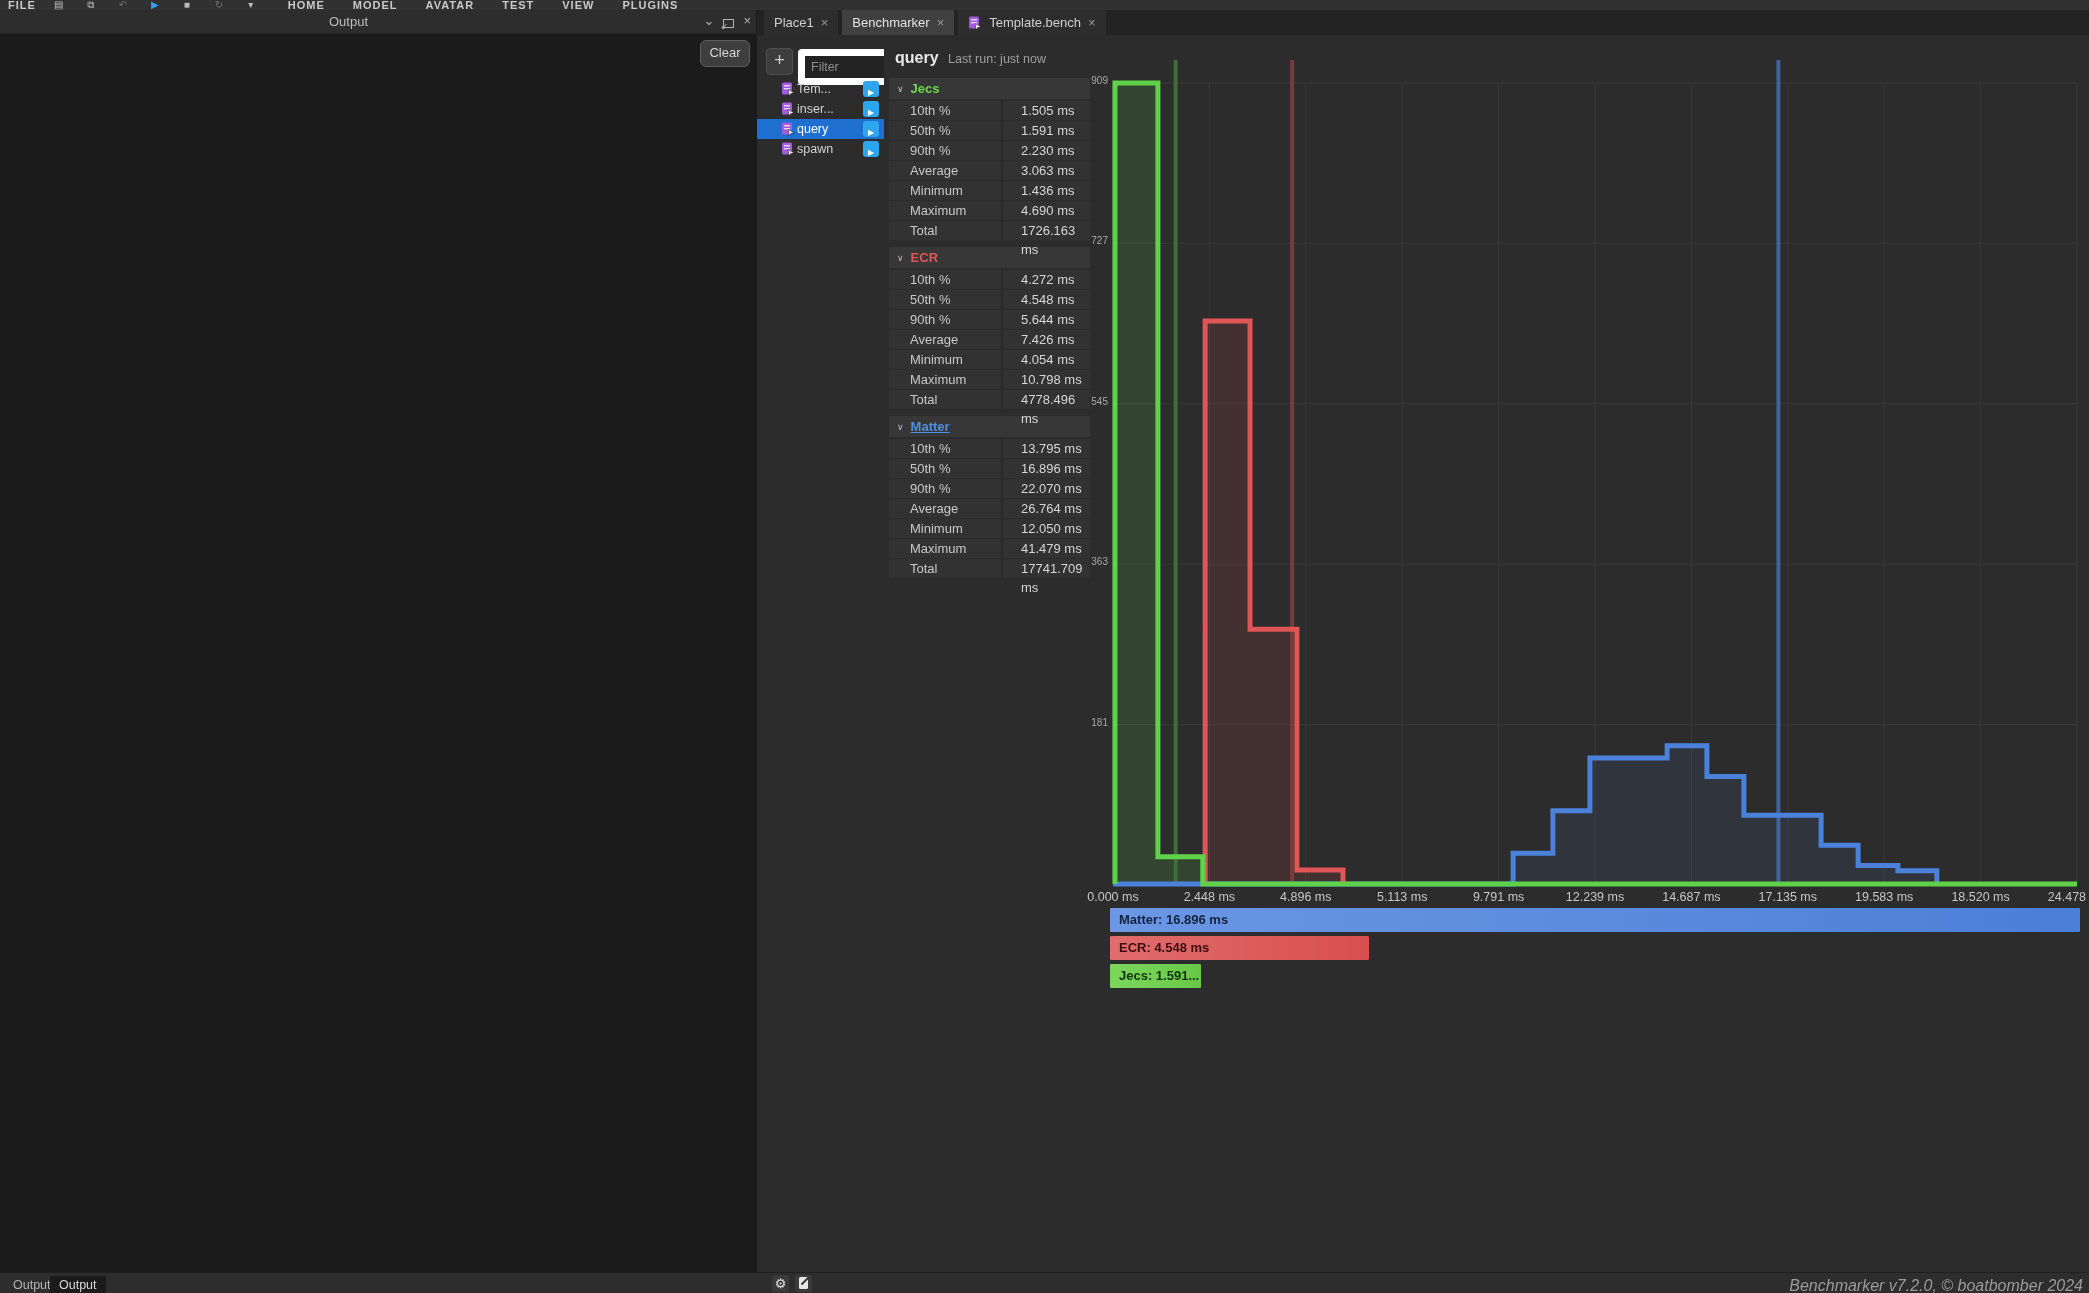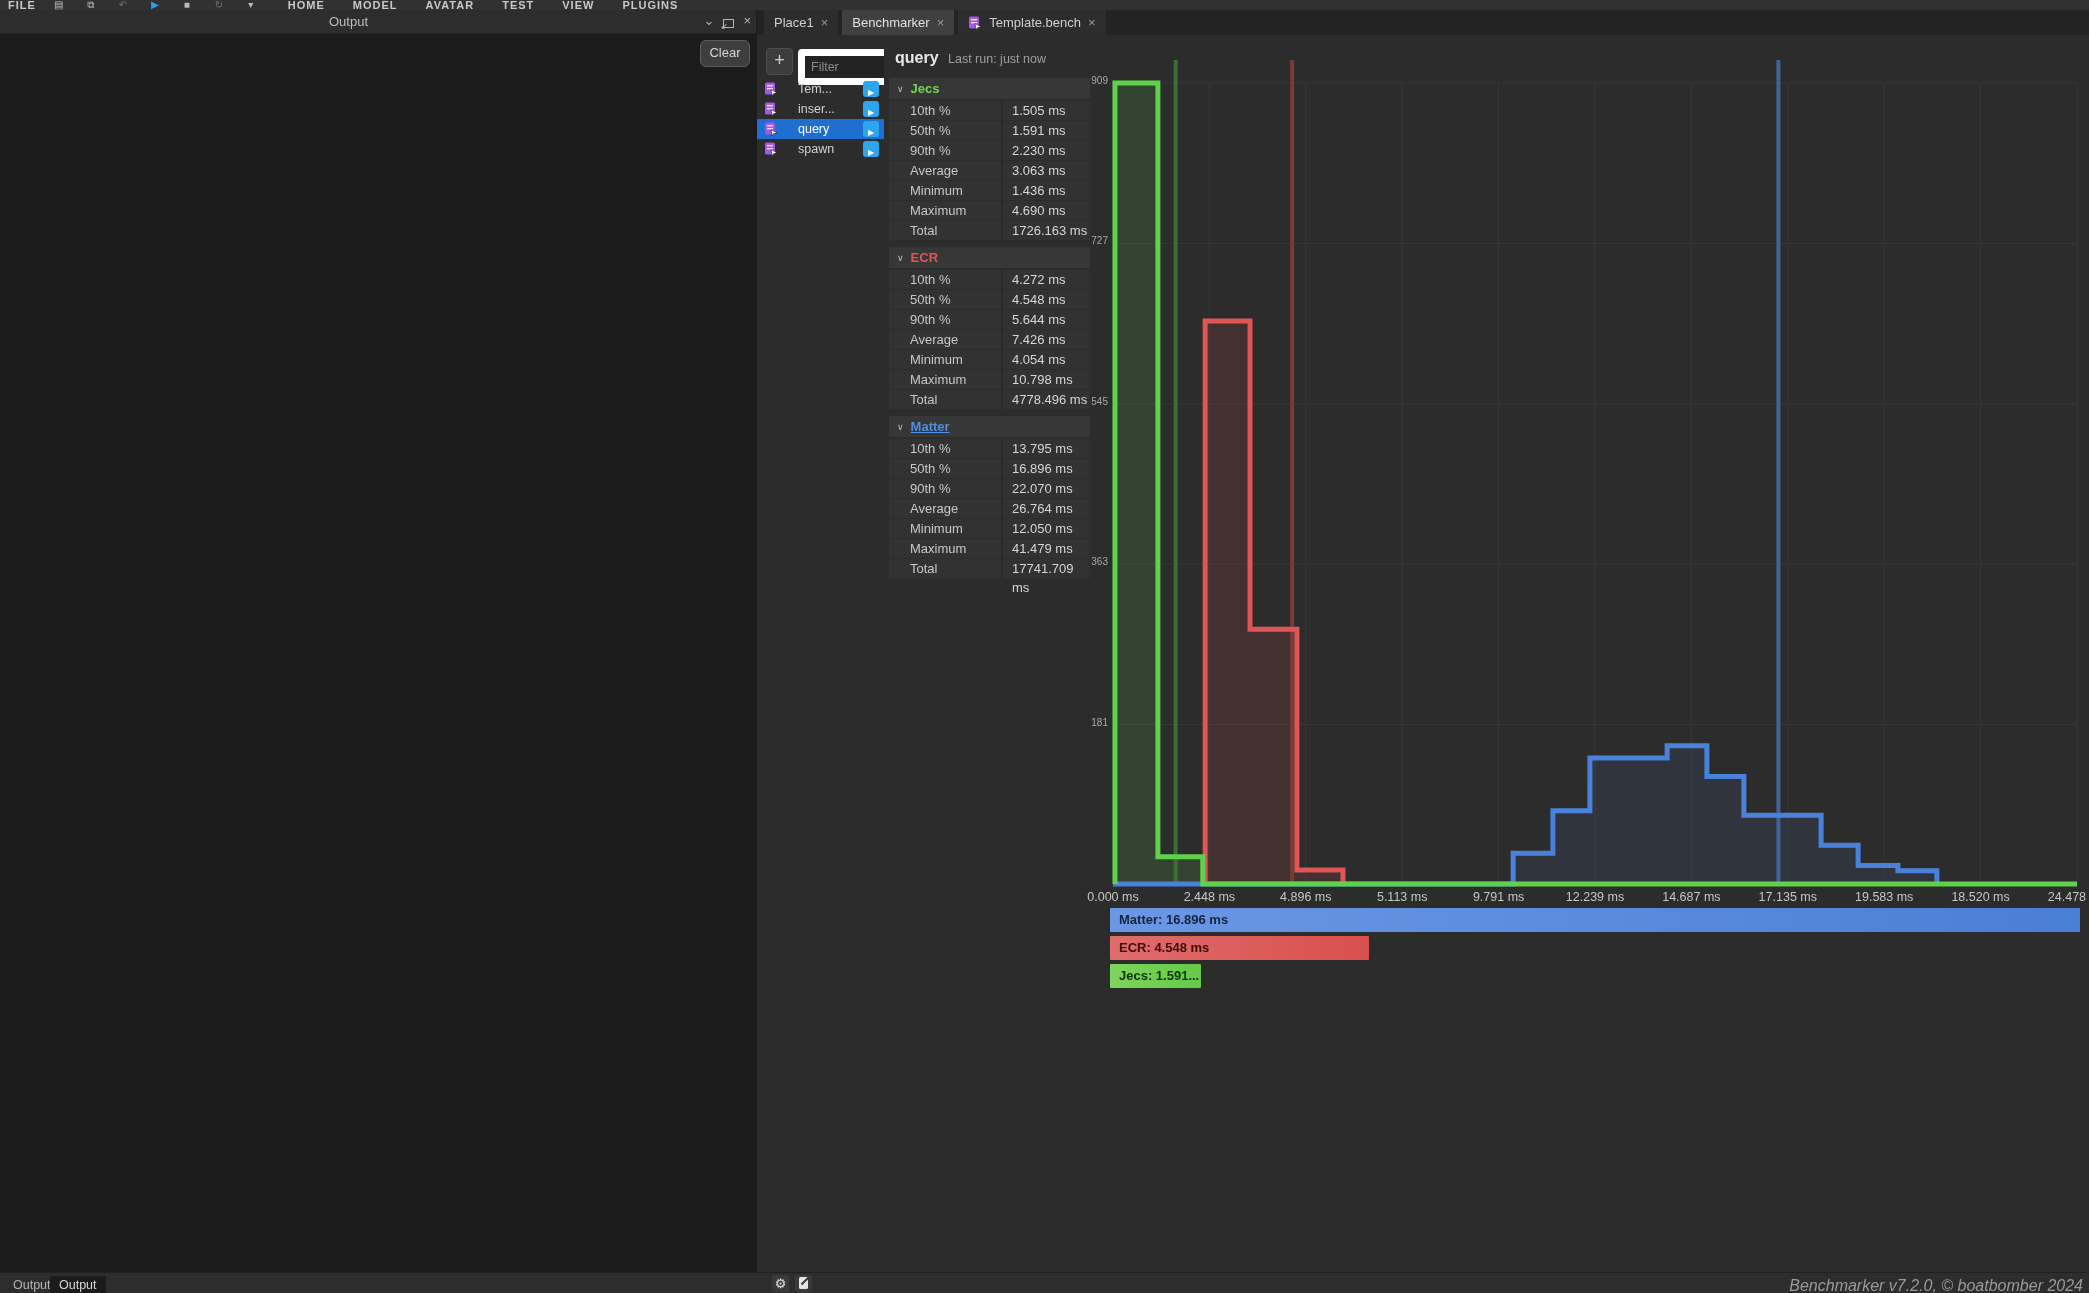--- a/index.html
+++ b/index.html
@@ -38,36 +38,36 @@
   .script-icon{display:inline-block;width:14px;height:14px;position:relative;flex:0 0 14px;}
 
   
   #sidebar{position:absolute;left:757px;top:35px;width:127px;height:1237px;background:#2c2c2c;border-right:1px solid #262626;}
   #plus-btn{position:absolute;left:9px;top:13px;width:25px;height:25px;background:#3d3d3d;border:1px solid #4e4e4e;border-radius:4px;
             color:#cfcfcf;font-size:18px;line-height:23px;text-align:center;}
   #filter-input{position:absolute;left:41px;top:14px;width:70px;height:22px;background:#232323;border:7px solid #ffffff;border-radius:4px;
             color:#cfcfcf;font-size:12.5px;padding:0 6px;outline:none;font-family:"Liberation Sans",sans-serif;}
   #filter-input::placeholder{color:#8d8d8d;}
   #side-list{position:absolute;left:0;top:44px;width:127px;}
-  .side-item{height:20px;display:flex;align-items:center;gap:20px;padding-left:7px;position:relative;}
+  .side-item{height:20px;display:flex;align-items:center;gap:2px;padding-left:24px;position:relative;}
   .side-item.selected{background:#1f6fd0;}
   .side-label{color:#d2d2d2;font-size:12.5px;flex:1;overflow:hidden;white-space:nowrap;}
   .side-item.selected .side-label{color:#fff;}
   .play-btn{position:absolute;right:5px;top:2px;width:16px;height:16px;background:#2ea6ef;border-radius:3px;text-align:center;}
   .play-btn .tri{color:#fff;font-size:8px;line-height:16px;}
 
   
   #results-region{position:absolute;left:884px;top:35px;width:1205px;height:1237px;background:#2c2c2c;}
   #results-title{position:absolute;left:11px;top:14px;font-size:16px;font-weight:bold;color:#e8e8e8;}
   #last-run{position:absolute;left:64px;top:17px;font-size:12.5px;color:#9f9f9f;}
   #stats{position:absolute;left:5px;top:43px;width:201px;}
   .sec-header{height:21px;background:#373737;display:flex;align-items:center;gap:7px;padding-left:8px;margin-bottom:2px;}
   .sec-chev{color:#c0c0c0;font-size:9px;}
   .sec-title{font-size:13px;font-weight:bold;}
-  .stat-row{height:19px;background:#323232;margin-bottom:1px;display:flex;}
+  .stat-row{height:19px;background:#323232;margin-bottom:1px;display:flex;gap:9px;}
   .stat-label{width:91px;padding-left:21px;font-size:13px;color:#c8c8c8;line-height:19px;border-right:2px solid #2a2a2a;}
   .stat-value{flex:1;padding-left:9px;font-size:13px;color:#d6d6d6;line-height:19px;}
   .sec-gap{height:6px;}
 
   
   #chart-svg{position:absolute;left:0;top:0;width:2089px;height:1293px;pointer-events:none;}
   .x-tick{position:absolute;width:90px;text-align:center;top:890px;font-size:12.5px;color:#c6c6c6;}
   .y-tick{position:absolute;width:66px;text-align:right;left:1042px;font-size:10px;color:#a8a8a8;}
   .legend-bar{position:absolute;height:24px;border-radius:1px;font-size:13px;font-weight:bold;line-height:24px;padding-left:9px;
               box-sizing:border-box;white-space:nowrap;overflow:hidden;}

